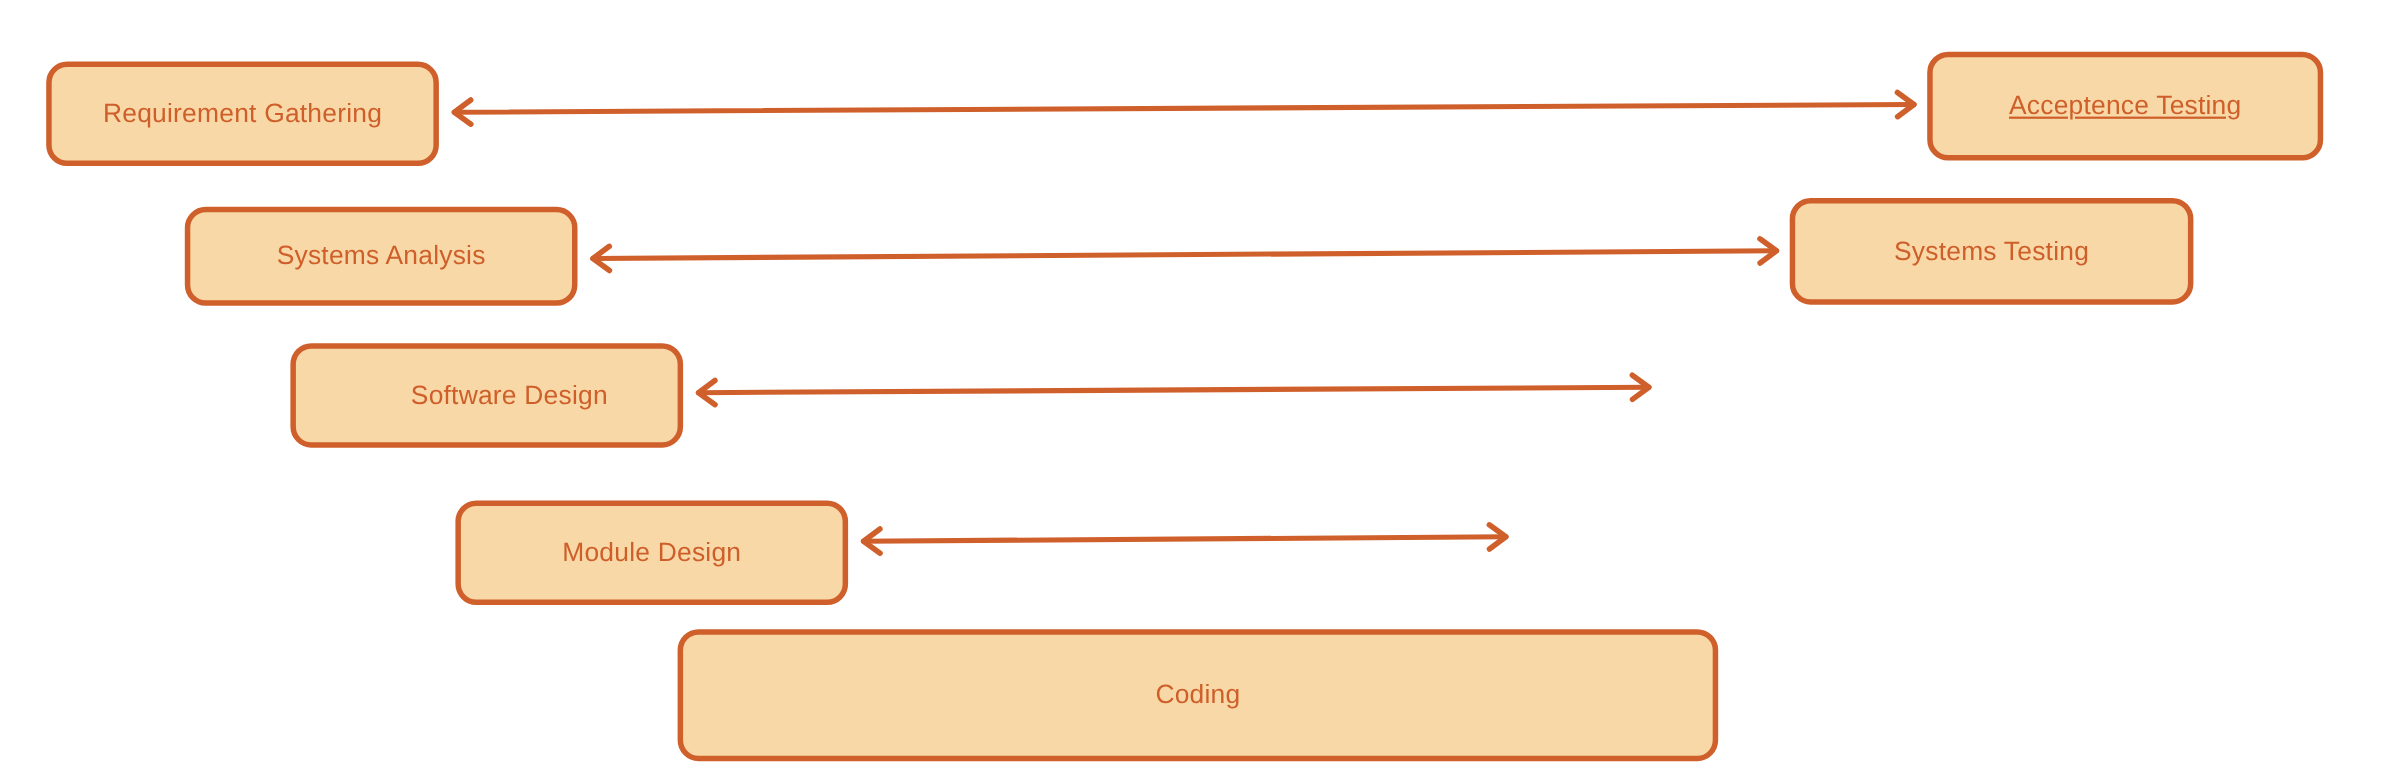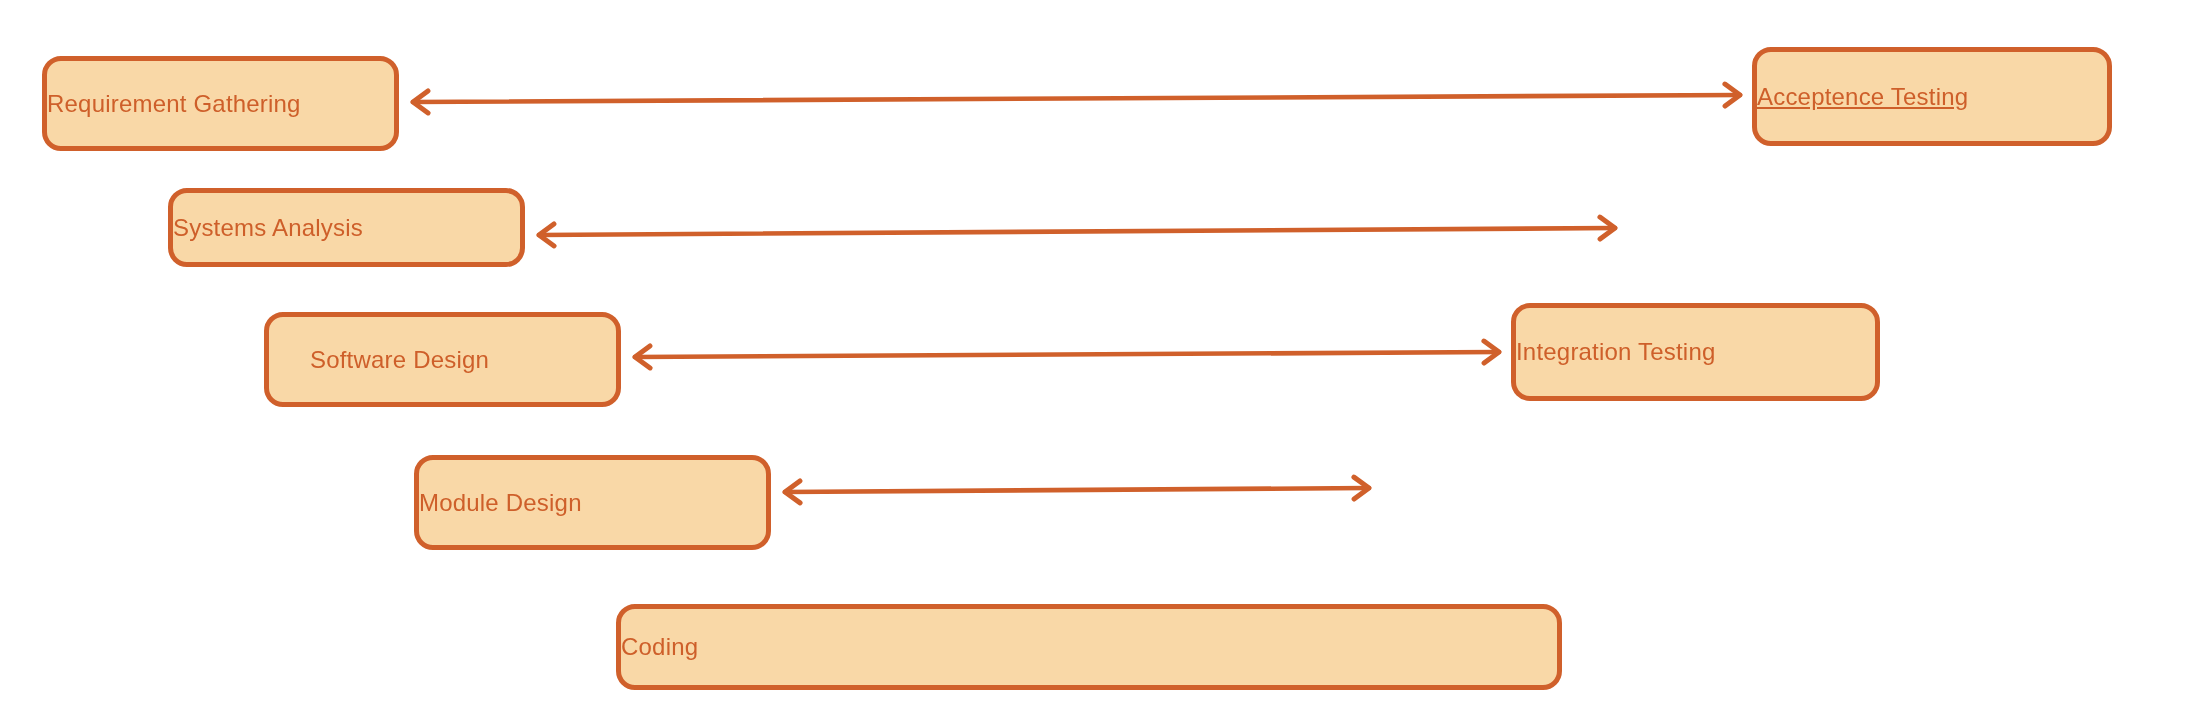--- a/index.html
+++ b/index.html
@@ -41,38 +41,38 @@
     stroke-linejoin:round;
   }
   .node{
     position:absolute;
     box-sizing:border-box;
     background:var(--node-fill);
     border:5px solid var(--node-border);
     border-radius:19px;
     display:flex;
     align-items:center;
-    justify-content:flex-start;
+    justify-content:center;
     color:var(--text);
     font-size:24px;
     letter-spacing:0.2px;
     text-align:center;
   }
   
   .pos-rg { left:42px;  top:56px;  width:357px; height:95px; }
-  .pos-sa { left:168px; top:188px; width:357px; height:79px; }
+  .pos-sa { left:168px; top:188px; width:357px; height:90px; }
   .pos-sd { left:264px; top:312px; width:357px; height:95px;padding-left:41px; }
   .pos-md { left:414px; top:455px; width:357px; height:95px; }
   
   .pos-at { left:1752px; top:47px;  width:360px; height:99px;text-decoration:underline; }
   .pos-st { left:1627px; top:180px; width:367px; height:97px; }
   .pos-it { left:1511px; top:303px; width:369px; height:98px; }
   .pos-ut { left:1381px; top:438px; width:367px; height:98px; }
   
-  .pos-co { left:616px; top:604px; width:946px; height:86px; }
+  .pos-co { left:616px; top:572px; width:946px; height:120px; }
 </style>
 </head>
 <body>
 
 <div class="canvas">
 
   <svg class="arrow-layer" viewBox="0 0 2188 710" xmlns="http://www.w3.org/2000/svg">
     <defs>
       <marker id="arrowhead" markerUnits="userSpaceOnUse" markerWidth="26" markerHeight="30" refX="20" refY="14" orient="auto-start-reverse">
         <path d="M5 3 L20 14 L5 25"></path>
@@ -86,25 +86,25 @@
 
   <div class="node pos-rg">
     <span>Requirement Gathering</span>
   </div>
   <div class="node pos-at">
     <span>Acceptence Testing</span>
   </div>
   <div class="node pos-sa">
     <span>Systems Analysis</span>
   </div>
+  <div class="node pos-st">
+    <span>Systems Testing</span>
+  </div>
   <div class="node pos-sd">
     <span>Software Design</span>
-  </div>
-  <div class="node pos-it">
-    <span>Integration Testing</span>
   </div>
   <div class="node pos-md">
     <span>Module Design</span>
   </div>
   <div class="node pos-co">
     <span>Coding</span>
   </div>
 
 </div>
 

